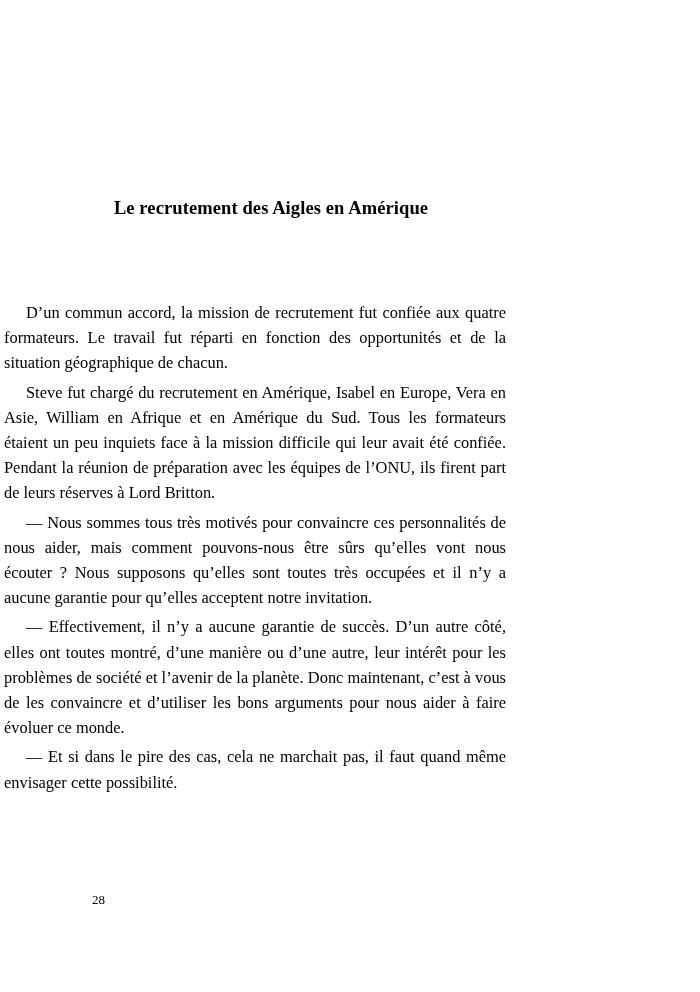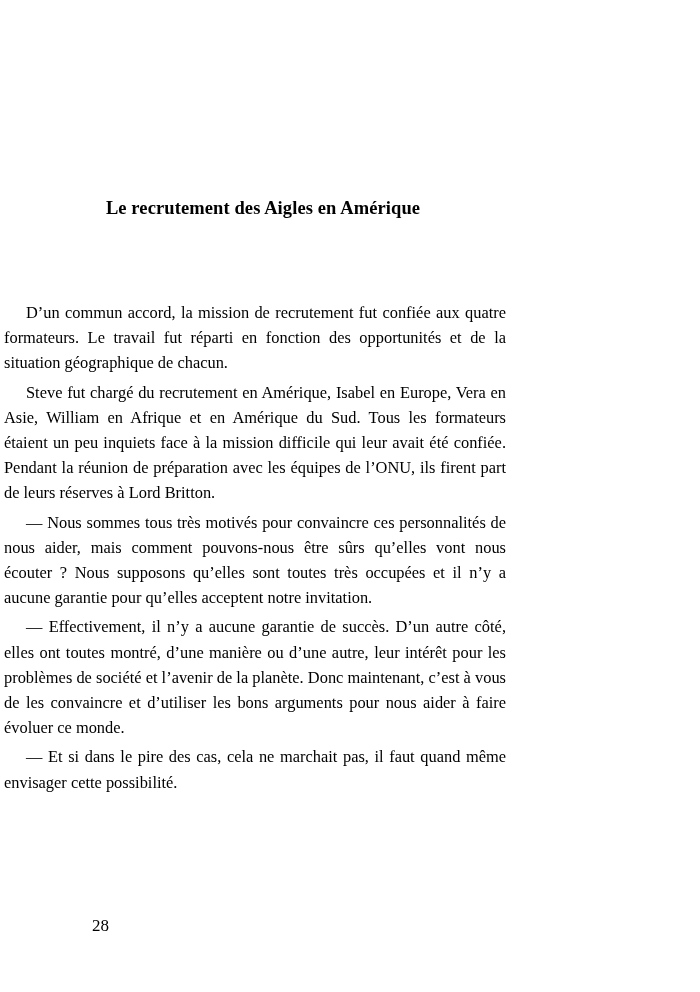--- a/index.html
+++ b/index.html
@@ -27,21 +27,21 @@
 
   .chapter-title {
     margin: 0;
     padding: 0;
     font-size: 18.5px;
     font-weight: bold;
     text-align: center;
     letter-spacing: 0.1px;
     position: absolute;
     top: 197px;
-    left: 8px;
+    left: 16px;
     width: 510px;
     line-height: 1.25;
   }
 
   .body-text {
     position: absolute;
     top: 296px;
     left: 0;
     width: 510px;
   }
@@ -54,22 +54,22 @@
     text-align: justify;
     text-justify: inter-word;
     text-indent: 22px;
     hyphens: none;
     -webkit-hyphens: none;
   }
 
   .page-number {
     position: absolute;
     left: 92px;
-    top: 917px;
-    font-size: 17px;
+    top: 893px;
+    font-size: 13px;
     line-height: 1;
     font-family: "Liberation Serif", "DejaVu Serif", serif;
   }
 </style>
 </head>
 <body>
 
 <div class="page">
 
   <h1 class="chapter-title">Le recrutement des Aigles en Amérique</h1>

